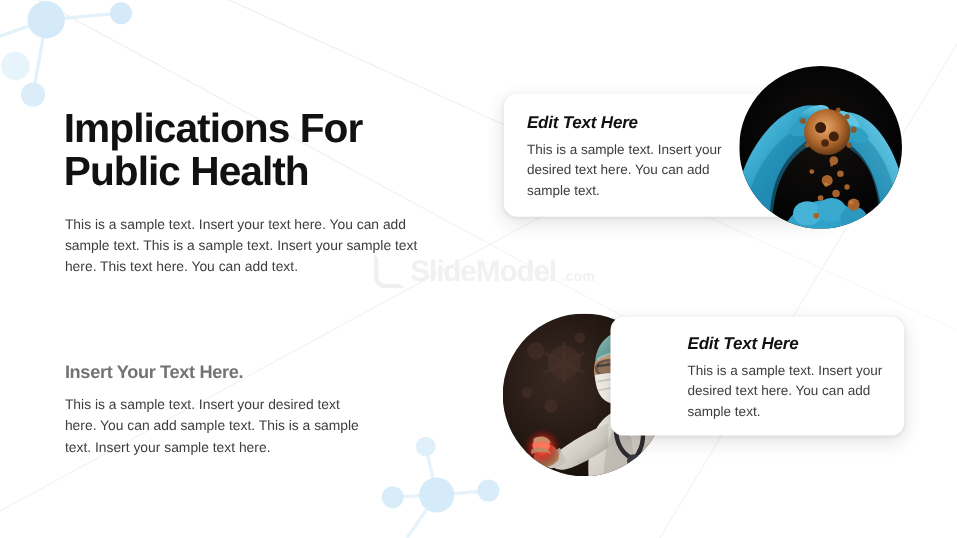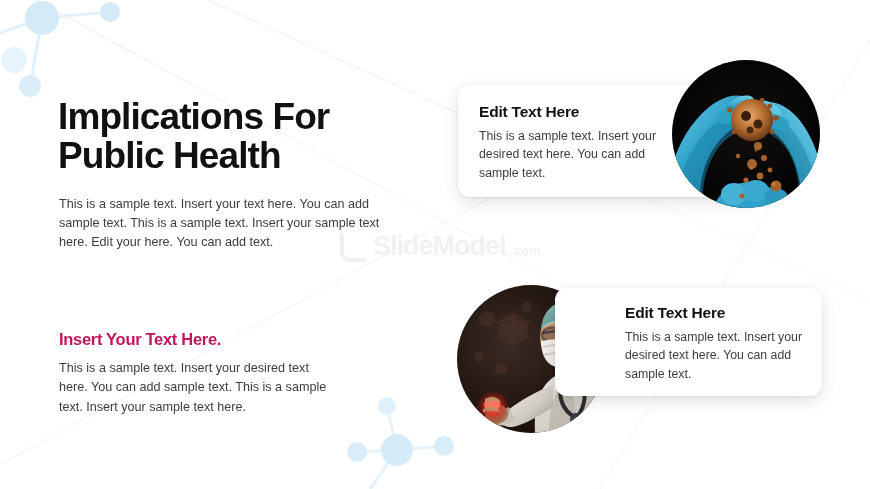--- a/index.html
+++ b/index.html
@@ -20,33 +20,33 @@
     position:absolute;left:58px;top:72px;width:360px;
     font-size:37px;line-height:1.07;font-weight:bold;
     letter-spacing:-0.9px;color:#111111;
   }
   .lead-para{
     position:absolute;left:59px;top:182px;width:328px;
     font-size:12.6px;line-height:1.52;color:#3d3d3d;
   }
   .sub-head{
     position:absolute;left:59px;top:316px;width:330px;
-    font-size:16.5px;font-weight:bold;letter-spacing:-0.3px;color:#be185d;
+    font-size:16.5px;font-weight:bold;letter-spacing:-0.3px;color:#737373;
   }
   .sub-para{
     position:absolute;left:59px;top:346px;width:280px;
     font-size:12.6px;line-height:1.58;color:#3d3d3d;
   }
 
   
   .card{
     position:absolute;background:#ffffff;border-radius:12px;
     box-shadow:0 5px 16px rgba(28,28,40,0.13), 0 1px 3px rgba(28,28,40,0.07);
   }
-  .card-title{font-size:15.5px;font-weight:bold;color:#111111;letter-spacing:-0.2px;}
+  .card-title{font-size:15.5px;font-weight:bold;color:#111111;letter-spacing:-0.2px;font-style:italic;}
   .card-body{font-size:12.3px;line-height:1.5;color:#3d3d3d;margin-top:6px;}
 
   #card-top{left:458px;top:85px;width:302px;height:112px;}
   #card-top .inner{padding:18px 0 0 21px;width:180px;}
 
   #card-bottom{left:555px;top:288px;width:267px;height:108px;}
   #card-bottom .inner{padding:16px 18px 0 70px;width:180px;}
 
   
   .photo{position:absolute;border-radius:50%;overflow:hidden;}
@@ -113,21 +113,21 @@
         <circle cx="357" cy="452" r="10" fill="#d9ecf9"></circle>
         <circle cx="444" cy="446" r="10" fill="#d9ecf9"></circle>
         <circle cx="387" cy="406" r="9" fill="#dff0fb"></circle>
       </g>
 
       <circle cx="14" cy="60" r="13" fill="#e8f4fc"></circle>
     </svg>
   </div>
 
   <h1 class="title">Implications For Public Health</h1>
-  <p class="lead-para">This is a sample text. Insert your text here. You can add sample text. This is a sample text. Insert your sample text here. Edit your here. You can add text.</p>
+  <p class="lead-para">This is a sample text. Insert your text here. You can add sample text. This is a sample text. Insert your sample text here. This text here. You can add text.</p>
   <h2 class="sub-head">Insert Your Text Here.</h2>
   <p class="sub-para">This is a sample text. Insert your desired text here. You can add sample text. This is a sample text. Insert your sample text here.</p>
 
   <div class="watermark">
     <div class="wm-mark"></div>
     <span class="wm-text">SlideModel</span>
     <span class="wm-dotcom">.com</span>
   </div>
 
   <div class="card" id="card-top">

